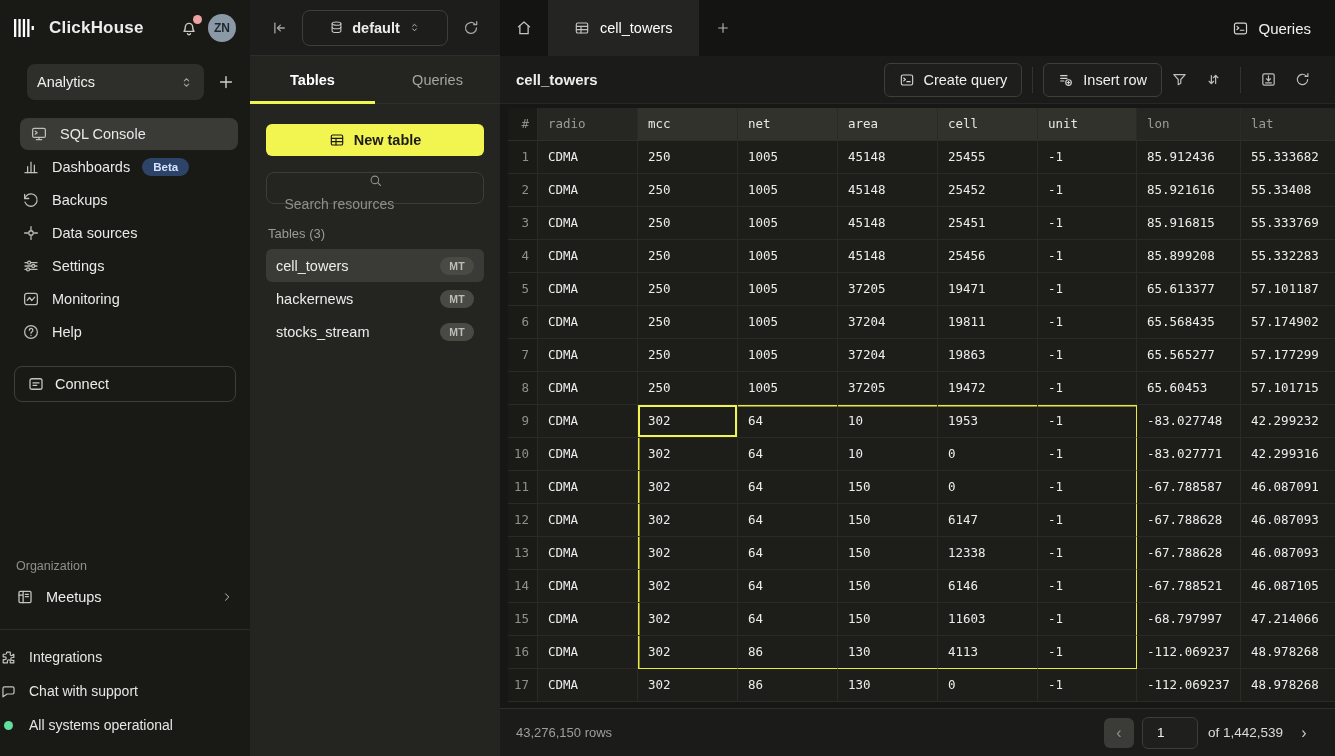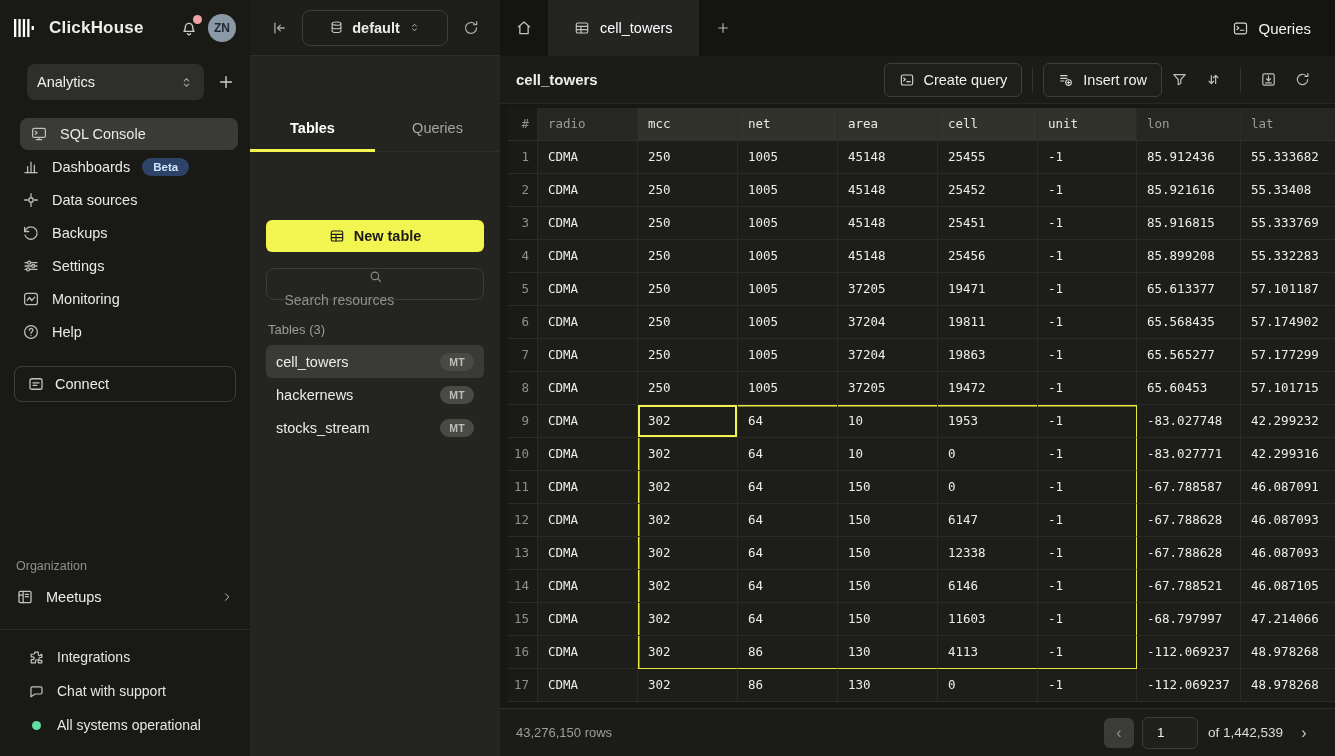--- a/index.html
+++ b/index.html
@@ -36,28 +36,28 @@
   .connect-btn { margin:18px 14px 0; height:36px; border:1px solid #3e3e3a; border-radius:8px;
     display:flex; align-items:center; gap:10px; padding:0 12px; font-size:14.5px; color:#ececea; }
   .connect-btn .icon { color:#c4c4c1; }
   .side-spacer { flex:1; }
   .org-section-label { padding:0 16px; font-size:12.5px; color:#8f8f8b; margin-bottom:6px; }
   .meetups-row { height:36px; display:flex; align-items:center; gap:12px; padding:0 16px;
     font-size:14.5px; }
   .meetups-row .icon { color:#c4c4c1; }
   .meetups-chev { margin-left:auto; color:#b5b5b2; width:14px; height:14px; }
   .side-divider { border-top:1px solid #2b2b28; margin:14px 0 12px; }
-  .side-footer { padding:0 28px 16px; display:flex; flex-direction:column; gap:4px; }
+  .side-footer { padding:0 0 16px; display:flex; flex-direction:column; gap:4px; }
   .foot-item { height:30px; display:flex; align-items:center; gap:12px; font-size:14px; color:#e6e6e4; }
   .foot-item .icon { color:#c4c4c1; width:17px; height:17px; }
   .status-dot { width:9px; height:9px; border-radius:50%; background:var(--status-green,#62de9f);
     margin:0 4px; flex:none; }
 
   
-  .explorer { width:250px; background:#242421; display:flex; flex-direction:column; flex:none;gap:48px; }
+  .explorer { width:250px; background:#242421; display:flex; flex-direction:column; flex:none; }
   .mid-header { height:56px; background:#1d1d1b; border-bottom:1px solid #2e2e2b; display:flex;
     align-items:center; padding:0 20px; gap:14px; }
   .mid-header .icon { color:#a8a8a5; }
   .db-select { flex:1; height:36px; border:1px solid #3e3e3a; border-radius:8px; display:flex;
     align-items:center; justify-content:center; gap:8px; font-size:14.5px; font-weight:700; }
   .db-select .icon { color:#c9c9c6; width:15px; height:15px; }
   .mid-tabs { height:48px; display:flex; border-bottom:1px solid #2e2e2b; }
   .mid-tab { flex:1; display:flex; align-items:center; justify-content:center; font-size:14.5px;
     color:#a5a5a2; position:relative; }
   .mid-tab.active { color:#ffffff; font-weight:600; }
@@ -198,34 +198,34 @@
               <path d="M4 19.5h16"></path>
               <path d="M7.5 19.5v-8M12 19.5v-14M16.5 19.5v-10"></path>
             </svg>
           </span>
           <span>Dashboards</span>
           <span class="beta-badge">Beta</span>
         </div>
         <div class="nav-item">
           <span class="icon">
             <svg viewBox="0 0 24 24">
+              <polyline points="3.5 4.5 3.5 10 9 10"></polyline>
+              <path d="M4 14.8a8.3 8.3 0 1 0 1.8-8.5L3.5 10"></path>
+            </svg>
+          </span>
+          <span>Backups</span>
+        </div>
+        <div class="nav-item">
+          <span class="icon">
+            <svg viewBox="0 0 24 24">
               <circle cx="12" cy="12" r="3"></circle>
               <path d="M12 3.5v4M12 16.5v4M3.5 12h4M16.5 12h4"></path>
             </svg>
           </span>
           <span>Data sources</span>
-        </div>
-        <div class="nav-item">
-          <span class="icon">
-            <svg viewBox="0 0 24 24">
-              <polyline points="3.5 4.5 3.5 10 9 10"></polyline>
-              <path d="M4 14.8a8.3 8.3 0 1 0 1.8-8.5L3.5 10"></path>
-            </svg>
-          </span>
-          <span>Backups</span>
         </div>
         <div class="nav-item">
           <span class="icon">
             <svg viewBox="0 0 24 24">
               <path d="M4 7.5h16M4 12h16M4 16.5h16"></path>
               <circle cx="9.5" cy="7.5" r="2" fill="#191916"></circle>
               <circle cx="15" cy="12" r="2" fill="#191916"></circle>
               <circle cx="8" cy="16.5" r="2" fill="#191916"></circle>
             </svg>
           </span>

